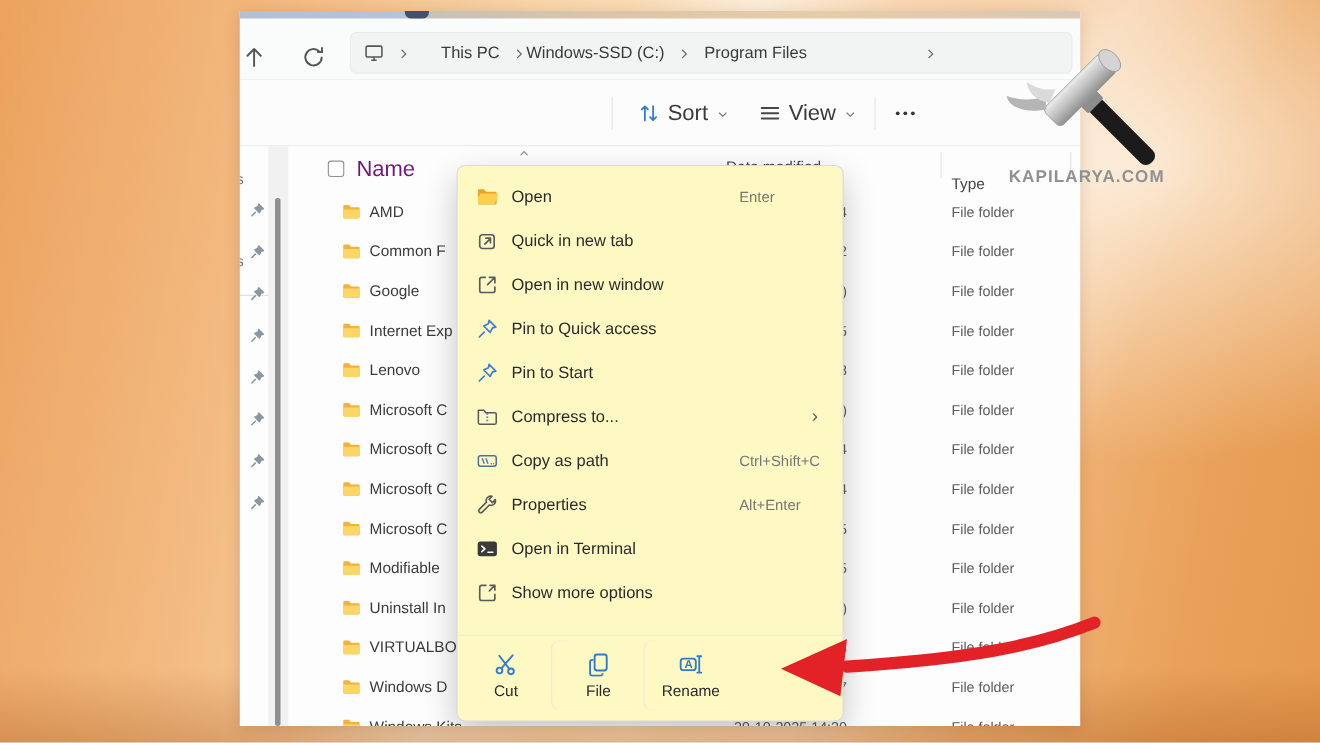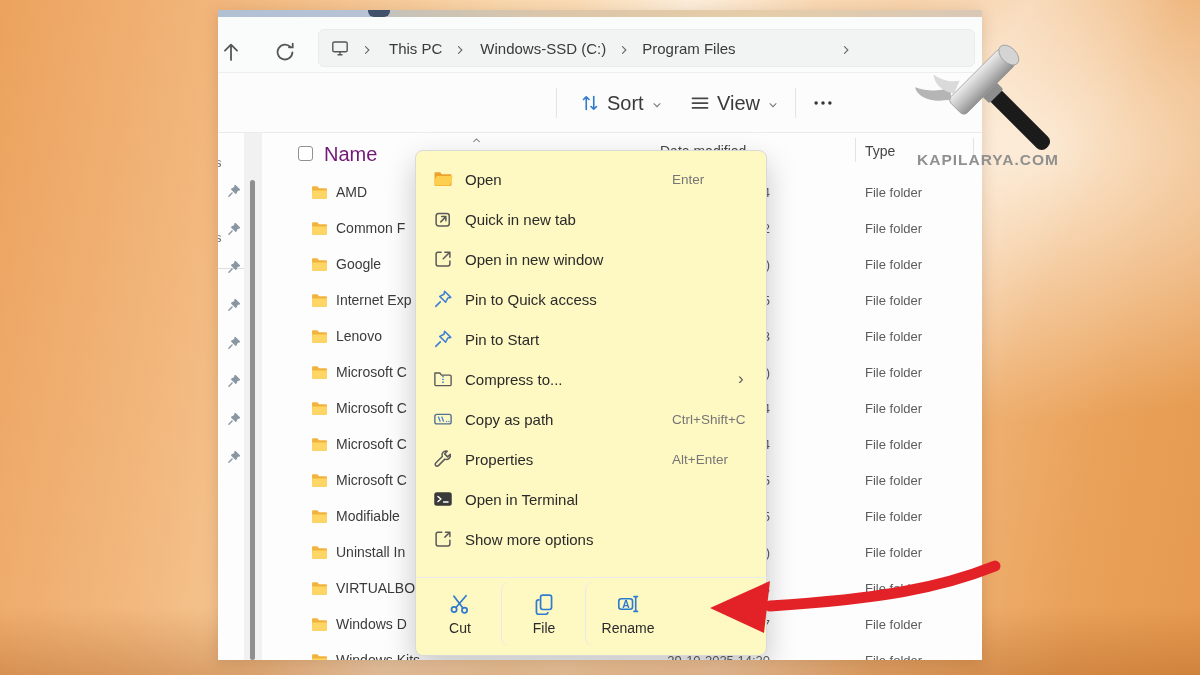--- a/index.html
+++ b/index.html
@@ -59,21 +59,21 @@
   .vthumb{ position:absolute; left:32px; top:170px; width:5px; height:480px; background:#8f8f8f; border-radius:3px; }
 
   
   .lhead{ position:absolute; left:44px; top:123px; width:720px; height:42px; }
   .hcheck{ position:absolute; left:36px; top:13px; width:15px; height:15px; border:1px solid #919191;
     border-radius:3px; background:#fff; }
   .hname{ position:absolute; left:62px; top:10px; font-size:20px; color:#701a75; }
   .hcaret{ position:absolute; left:208px; top:0px; width:13px; height:13px; }
   .hcaret svg{ width:100%; height:100%; }
   .hdate{ position:absolute; left:398px; top:10px; font-size:14px; color:#454545; }
-  .htype{ position:absolute; left:603px; top:10px; font-size:14px; color:#454545; }
+  .htype{ position:absolute; left:603px; top:26px; font-size:14px; color:#454545; }
   .hsep{ position:absolute; top:5px; width:1px; height:24px; background:#e3e3e3; }
 
   
   .rows{ position:absolute; left:0; top:165px; width:764px; }
   .frow{ position:relative; height:36px; }
   .ficon{ position:absolute; left:92px; top:9px; width:19px; height:17px; }
   .ficon svg{ width:100%; height:100%; }
   .fname{ position:absolute; left:118px; top:9px; font-size:14px; color:#3b3b3b; white-space:nowrap; }
   .fdate{ position:absolute; left:437px; top:10px; width:115px; font-size:13px; color:#5c5c5c;
     text-align:right; white-space:nowrap; }
@@ -121,27 +121,27 @@
     <span class="navbtn" style="left:56px;"><svg viewBox="0 0 16 16" fill="none" stroke="#565656" stroke-width="1.3" stroke-linecap="round">
           <path d="M13.4 8.2a5.4 5.4 0 1 1-1.5-3.9"></path>
           <path d="M13.6 1.9v2.7h-2.7"></path>
         </svg></span>
     <div class="crumbpill">
       <span class="locicon"><svg viewBox="0 0 16 16" fill="none" stroke="#565656" stroke-width="1.25">
             <rect x="1.6" y="2.6" width="12.8" height="8.8" rx="1.4"></rect>
             <path d="M5.8 14h4.4M8 11.4V14"></path>
           </svg></span>
 
-    <span style="display:flex;align-items:center;gap:16px;">
+    <span style="display:flex;align-items:center;gap:28px;">
           <span class="crumbchev"><svg viewBox="0 0 16 16" fill="none" stroke="#666" stroke-width="1.5" stroke-linecap="round">
               <path d="M6 3.5L10.5 8 6 12.5"></path>
             </svg></span>
           <span class="crumb">This PC</span>
         </span>
-        <span style="display:flex;align-items:center;gap:14px;">
+        <span style="display:flex;align-items:center;gap:0;">
           <span class="crumbchev"><svg viewBox="0 0 16 16" fill="none" stroke="#666" stroke-width="1.5" stroke-linecap="round">
               <path d="M6 3.5L10.5 8 6 12.5"></path>
             </svg></span>
           <span class="crumb">Windows-SSD (C:)</span>
         </span>
         <span style="display:flex;align-items:center;gap:12px;">
           <span class="crumbchev"><svg viewBox="0 0 16 16" fill="none" stroke="#666" stroke-width="1.5" stroke-linecap="round">
               <path d="M6 3.5L10.5 8 6 12.5"></path>
             </svg></span>
           <span class="crumb">Program Files</span>

